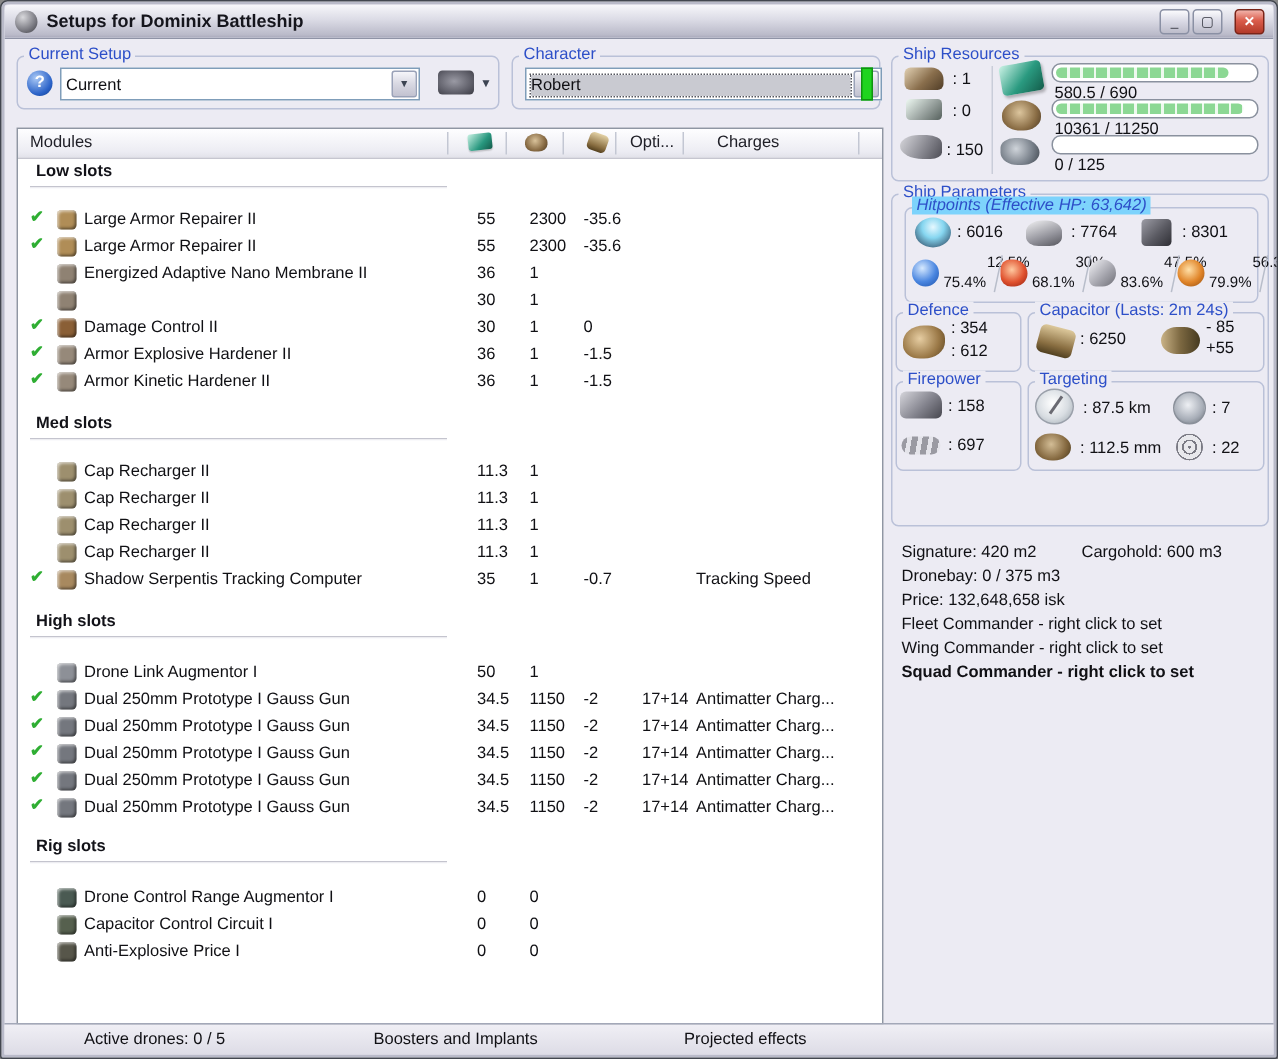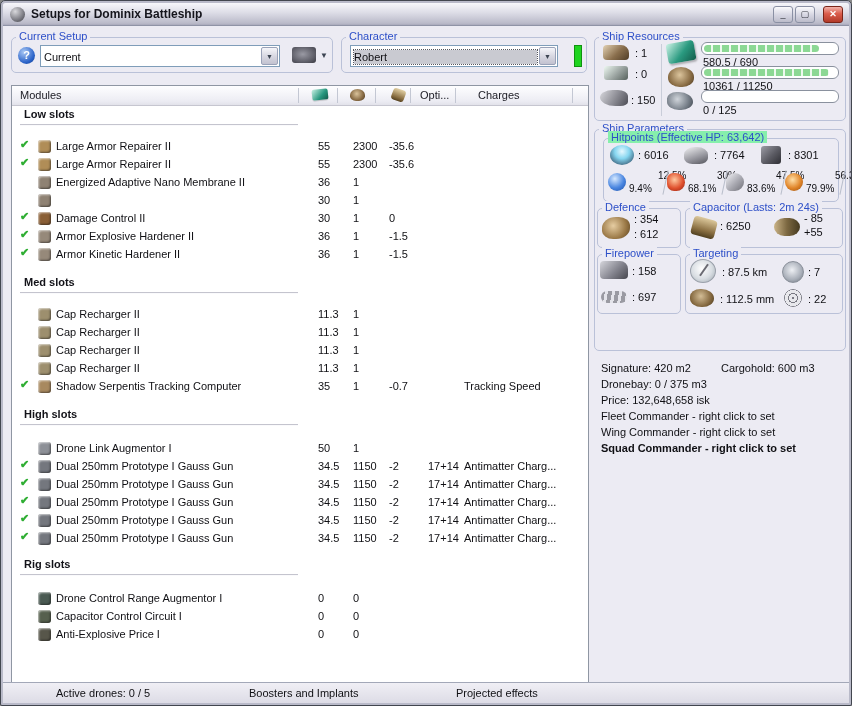--- a/index.html
+++ b/index.html
@@ -171,21 +171,21 @@
     <div class="combo" style="left:28px; top:7px; width:240px;">
       <div class="cv">Current</div>
       <div class="cbtn">▼</div>
     </div>
     <div class="ship-btn" style="left:280px; top:9px;"></div>
     <span class="caret" style="left:308px; top:13px;">▼</span>
   </div>
 
   <div class="gbox" style="left:340px; top:36px; width:246px; height:36px;padding-left:48px;">
     <span class="gtitle">Character</span>
-    <div class="combo" style="left:8px; top:7px; width:208px;">
+    <div class="combo" style="left:8px; top:7px; width:238px;">
       <div class="cv sel">Robert</div>
       <div class="cbtn">▼</div>
     </div>
     <div class="green-bar" style="left:232px; top:7px;"></div>
   </div>
 
   <div class="mtable">
     <div class="mhead">
       <span class="hlabel" style="left:8px;">Modules</span>
       <div class="hsep" style="left:286px;"></div>
@@ -402,32 +402,32 @@
     <div class="pbar" style="left:106px; top:52px;">
         <div class="pfill" style="width: 0px;"></div>
       </div>
     <span class="pval" style="left:108px; top:66px;">0 / 125</span>
   </div>
 
   <div class="gbox" style="left:593px; top:128px; width:252px; height:222px;">
     <span class="gtitle">Ship Parameters</span>
 
     <div class="gbox" style="left:8px; top:8px; width:236px; height:64px;">
-      <span class="gtitle" style="background:#86efac;">Hitpoints (Effective HP: 63,642)</span>
+      <span class="gtitle" style="background:#7dd3fc;font-style:italic;">Hitpoints (Effective HP: 63,642)</span>
       <div class="pic ic-shield" style="left:6px; top:6px;"></div>
       <span class="pval" style="left:34px; top:10px;">: 6016</span>
       <div class="pic ic-armor" style="left:80px; top:8px;"></div>
       <span class="pval" style="left:110px; top:10px;">: 7764</span>
       <div class="pic ic-struct" style="left:157px; top:7px;"></div>
       <span class="pval" style="left:184px; top:10px;">: 8301</span>
       <div class="rrow">
           <div class="rcell" style="left: 0px;">
             <span class="ric ric-em"></span>
             <div class="rtop">12.5%</div>
-            <div class="rbot">9.4%</div>
+            <div class="rbot">75.4%</div>
             <div class="rdiv"></div>
           </div>
           <div class="rcell" style="left: 59px;">
             <span class="ric ric-thermal"></span>
             <div class="rtop">30%</div>
             <div class="rbot">68.1%</div>
             <div class="rdiv"></div>
           </div>
           <div class="rcell" style="left: 118px;">
             <span class="ric ric-kinetic"></span>

